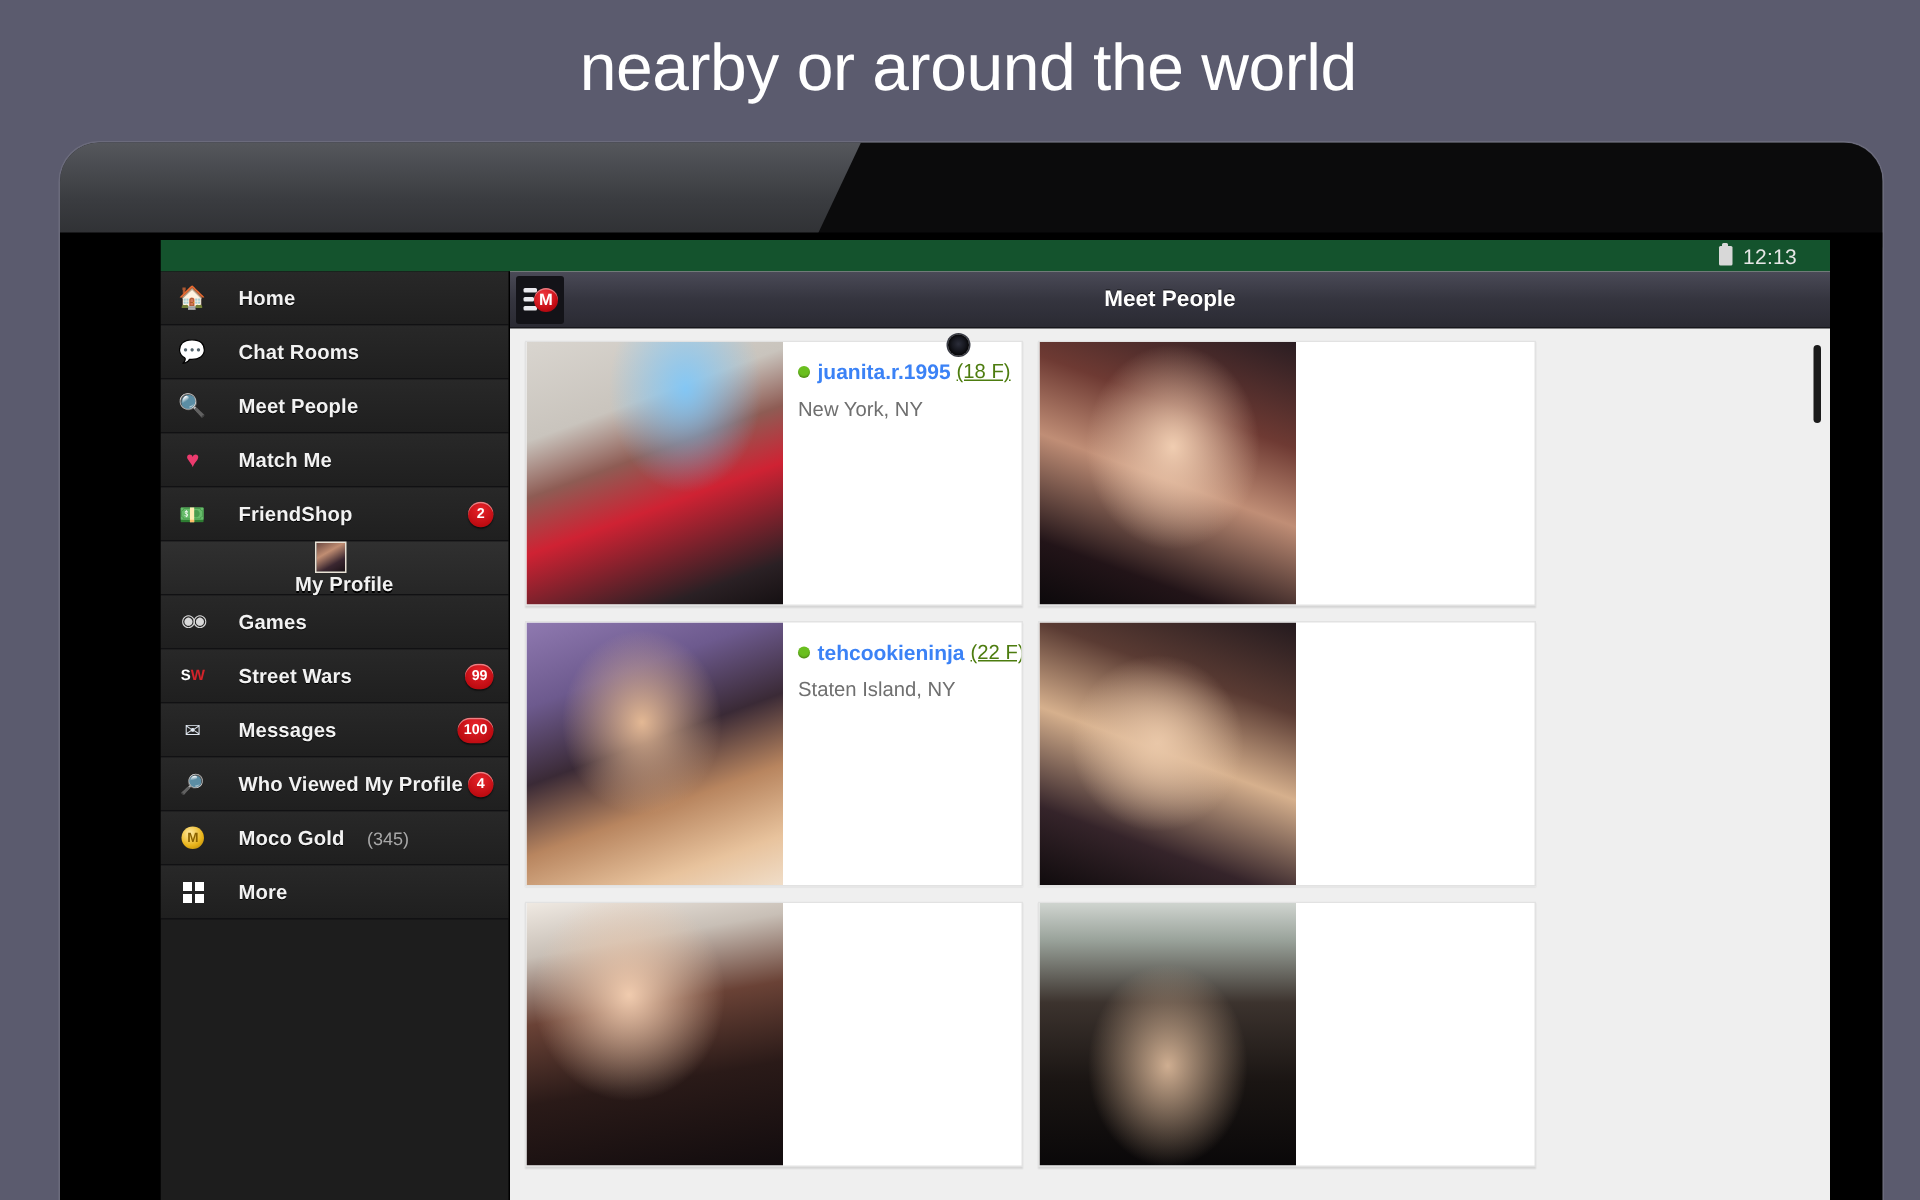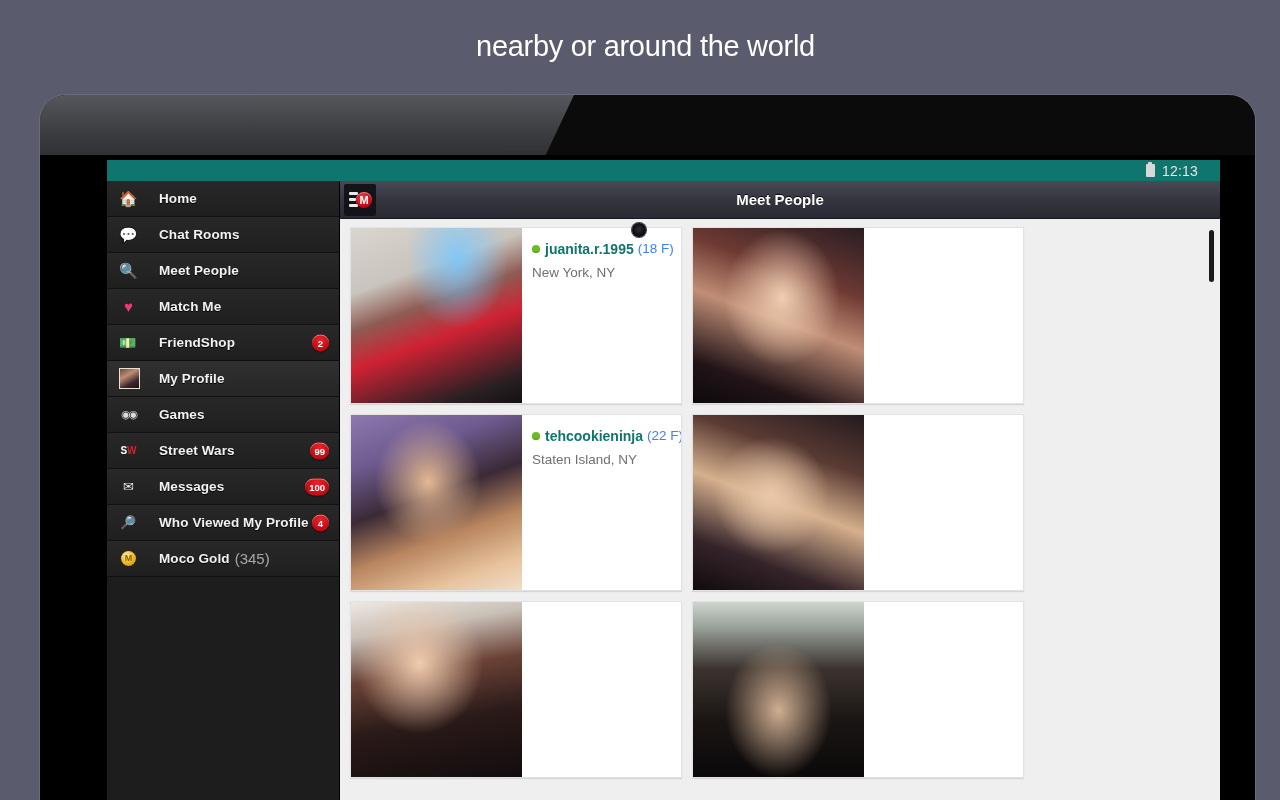--- a/index.html
+++ b/index.html
@@ -10,21 +10,21 @@
     position:relative;
   }
 
   
   #headline{
     position:absolute; left:0; top:0; width:1280px; height:92px;
     display:flex; align-items:center; justify-content:center;
     color:#ffffff; white-space:nowrap;
   }
   #headline .hl-bold{ font-size:38px; font-weight:bold; letter-spacing:-0.5px; }
-  #headline .hl-reg{ font-size:29px; font-weight:normal; letter-spacing:-0.3px; margin-left:11px; }
+  #headline .hl-reg{ font-size:44px; font-weight:normal; letter-spacing:-0.3px; margin-left:11px; }
 
   
   #tablet{
     position:absolute; left:40px; top:95px; width:1215px; height:720px;
     border-radius:26px 26px 0 0;
     background:#2f3033;
     box-shadow:0 0 0 1px rgba(255,255,255,0.10);
     overflow:hidden;
   }
   #tablet-gloss{
@@ -53,21 +53,21 @@
   
   #screen{
     position:absolute; left:67px; top:65px;   
     width:1113px; height:655px;
     background:#000; overflow:hidden;
   }
 
   
   #statusbar{
     position:absolute; left:0; top:0; width:1113px; height:21px;
-    background:#0f766e; display:flex; align-items:center; justify-content:flex-end;
+    background:#14532d; display:flex; align-items:center; justify-content:flex-end;
     padding-right:22px; gap:7px;
   }
   #statusbar .battery{
     width:9px; height:13px; position:relative;
     background:#d8d8d8; border-radius:1px;
   }
   #statusbar .battery:before{
     content:""; position:absolute; left:2.5px; top:-2px; width:4px; height:2px;
     background:#d8d8d8; border-radius:1px 1px 0 0;
   }
@@ -81,32 +81,33 @@
     overflow:hidden;
   }
   .nav-item{
     position:relative; height:36px; display:flex; align-items:center;
     padding:0 10px 0 12px;
     border-bottom:1px solid #111113;
     background:linear-gradient(180deg,#282828 0%,#1f1f1f 100%);
   }
   .nav-item.active{
     background:linear-gradient(180deg,#303030 0%,#262626 100%);
+    flex-direction:column;
   }
   .nav-ico{
     width:19px; height:19px; margin-right:10px; flex:0 0 19px;
     display:flex; align-items:center; justify-content:center;
     font-size:14px; line-height:1;
   }
   .nav-label{
     color:#f2f2f2; font-size:13.5px; font-weight:bold; letter-spacing:0.1px;
     text-shadow:0 1px 0 #000;
     padding-left:11px;
   }
-  .nav-sub{ color:#a8a8a8; font-size:15px; font-weight:normal; margin-left:5px; }
+  .nav-sub{ color:#a8a8a8; font-size:12px; font-weight:normal; margin-left:15px; }
   .nav-badge{
     position:absolute; right:10px; top:50%; transform:translateY(-50%);
     min-width:17px; height:17px; padding:0 4px;
     background:radial-gradient(circle at 50% 30%, #e8232a 0%, #b4060c 90%);
     border-radius:9px; color:#fff; font-size:9.5px; font-weight:bold;
     display:flex; align-items:center; justify-content:center;
     box-shadow:inset 0 1px 0 rgba(255,255,255,0.45), 0 1px 1px rgba(0,0,0,0.6);
   }
   .avatar-ico{
     width:21px; height:21px; margin-right:8px; flex:0 0 21px;
@@ -168,23 +169,23 @@
     background-size:cover; background-position:center;
   }
   .card-info{ flex:1; padding:12px 8px 0 10px; overflow:hidden; }
   .card-line1{ white-space:nowrap; line-height:1; margin-bottom:9px; }
   .dot-online{
     display:inline-block; width:8px; height:8px; border-radius:50%;
     background:#6abf1f; margin-right:5px; vertical-align:middle;
     box-shadow:inset 0 -1px 1px rgba(0,0,0,0.25);
   }
   .card-name{
-    font-size:14px; font-weight:bold; color:#0f766e; vertical-align:middle;
-  }
-  .card-age{ font-size:13.5px; color:#3b82f6; vertical-align:middle; margin-left:4px; }
+    font-size:14px; font-weight:bold; color:#3b82f6; vertical-align:middle;
+  }
+  .card-age{ font-size:13.5px; color:#4d7c0f; vertical-align:middle; margin-left:4px;text-decoration:underline; }
   .card-loc{ font-size:13.5px; color:#6f6f6f; white-space:nowrap; }
 
   
   #scrollhint{
     position:absolute; right:6px; top:70px; width:5px; height:52px;
     background:#1b1b1b; border-radius:3px;
   }
 
   
   .ph1{ background:
@@ -295,20 +296,26 @@
           <span class="nav-label">Who Viewed My Profile</span>
           <span class="nav-badge">4</span>
         </div>
         <div class="nav-item">
           <span class="nav-ico">
             <span style="display:inline-block;width:15px;height:15px;border-radius:50%;background:radial-gradient(circle at 38% 30%,#ffe9a0,#e8b318 60%,#a97c06);color:#8a6200;font-size:9px;font-weight:bold;line-height:15px;text-align:center">M</span>
           </span>
           <span class="nav-label">Moco Gold</span>
           <span class="nav-sub">(345)</span>
         </div>
+        <div class="nav-item">
+          <span class="nav-ico">
+            <span style="display:inline-block;width:14px;height:14px;background:linear-gradient(#fff,#fff) 0 0/6px 6px no-repeat,linear-gradient(#fff,#fff) 8px 0/6px 6px no-repeat,linear-gradient(#fff,#fff) 0 8px/6px 6px no-repeat,linear-gradient(#fff,#fff) 8px 8px/6px 6px no-repeat"></span>
+          </span>
+          <span class="nav-label">More</span>
+        </div>
       </nav>
 
     <section id="content">
 
       <div id="appbar">
         <div id="logo">
           <span class="bars">
               <i></i>
               <i></i>
               <i></i>

